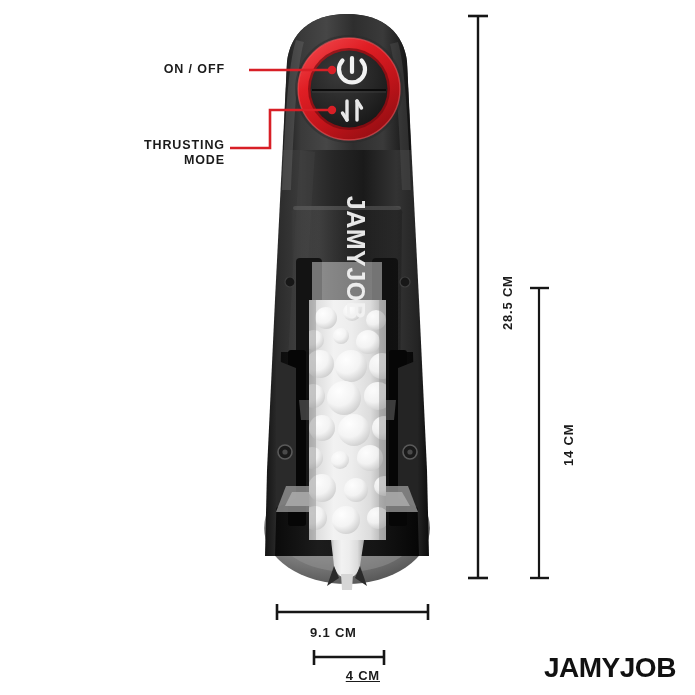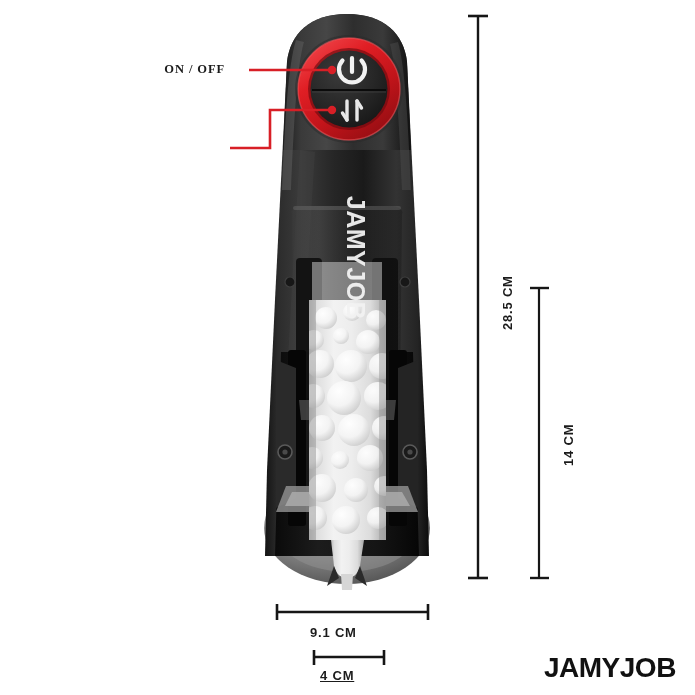--- a/index.html
+++ b/index.html
@@ -22,21 +22,21 @@
     position: absolute;
     left: 0;
     top: 0;
     width: 695px;
     height: 695px;
   }
 
   
   .callout-label {
     position: absolute;
-    font-family: Liberation Serif, serif;
+    font-family: Liberation Sans, sans-serif;
     font-weight: 700;
     font-size: 12.5px;
     letter-spacing: 0.9px;
     color: #1b1b1b;
     text-align: right;
     white-space: pre;
     line-height: 15px;
   }
   #label-onoff {
     left: 60px;
@@ -59,21 +59,21 @@
     color: #1b1b1b;
     white-space: pre;
   }
   .dim-vert {
     transform-origin: 0 0;
     transform: rotate(-90deg);
   }
   #dim-285 { left: 500px; top: 330px; }
   #dim-14  { left: 561px; top: 466px; }
   #dim-91  { left: 310px; top: 625px; width: 84px; text-align: left; }
-  #dim-4   { left: 320px; top: 668px; width: 60px; text-align: left; text-decoration: underline; }
+  #dim-4   { left: 320px; top: 668px; width: 60px; text-align: right; text-decoration: underline; }
 
   
   #brand {
     position: absolute;
     left: 544px;
     top: 652px;
     font-family: "Liberation Sans", sans-serif;
     font-weight: 700;
     font-size: 28px;
     letter-spacing: -0.5px;
@@ -338,20 +338,21 @@
 
     <g>
       <line x1="314" y1="657" x2="384" y2="657" stroke="#161616" stroke-width="2.4"></line>
       <line x1="314" y1="650" x2="314" y2="665" stroke="#161616" stroke-width="2.6"></line>
       <line x1="384" y1="650" x2="384" y2="665" stroke="#161616" stroke-width="2.6"></line>
     </g>
   </svg>
 
   <div class="callout-label" id="label-onoff">ON / OFF</div>
 
+  <div class="callout-label" id="label-thrusting"><span>THRUSTING</span><br><span>MODE</span></div>
 
   <div class="dim-text dim-vert" id="dim-285">28.5 CM</div>
 
   <div class="dim-text dim-vert" id="dim-14">14 CM</div>
 
   <div class="dim-text" id="dim-91">9.1 CM</div>
 
   <div class="dim-text" id="dim-4">4 CM</div>
 
   <div id="brand">JAMYJOB</div>

